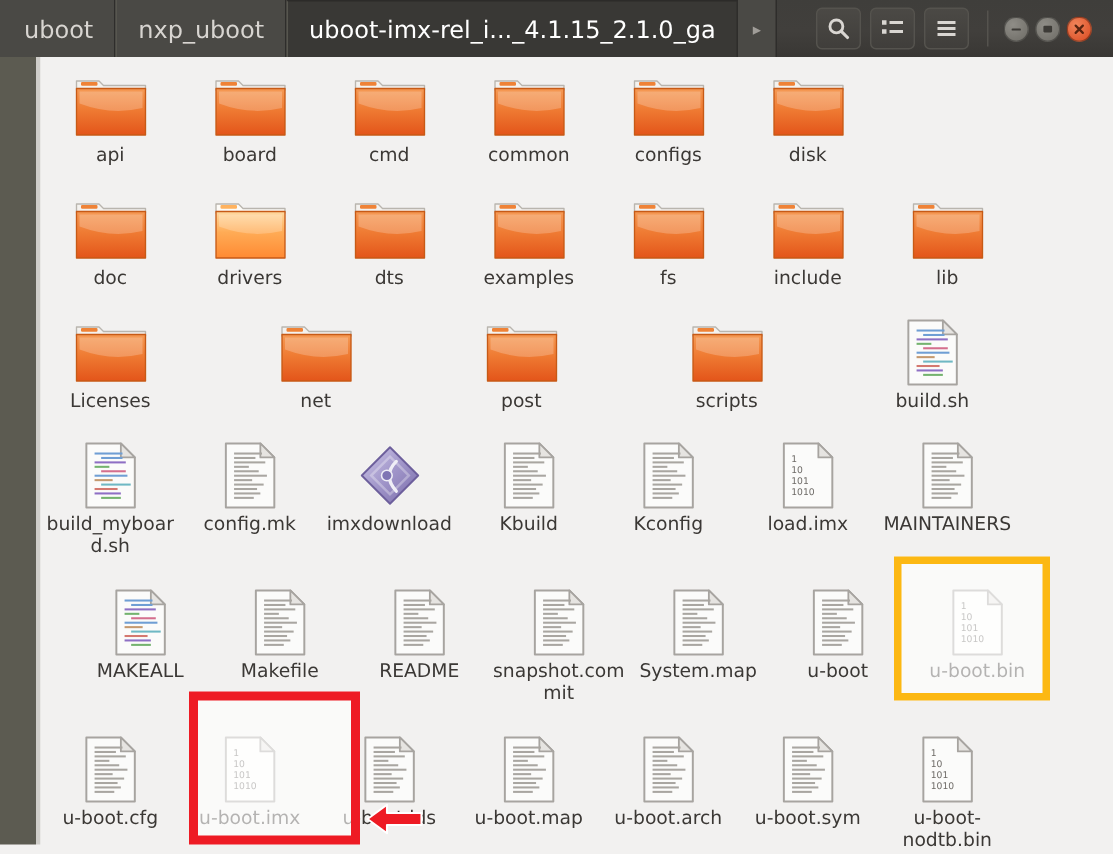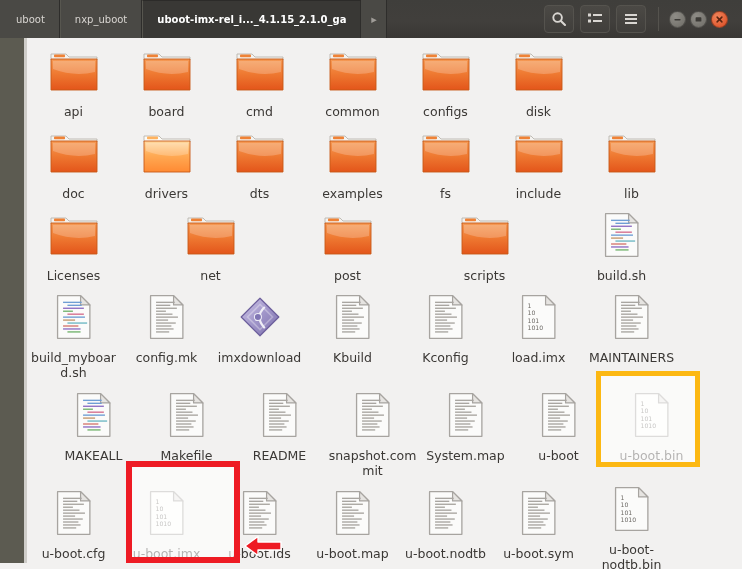--- a/index.html
+++ b/index.html
@@ -24,33 +24,33 @@
     width: 742px; height: 38px;
     background: linear-gradient(to bottom, #3f3e3b 0%, #413f3c 55%, #393734 100%);
     display: flex; align-items: stretch;
   }
 
   #breadcrumb { display: flex; align-items: stretch; height: 38px; }
 
   .crumb {
     display: flex; align-items: center; justify-content: center;
     padding: 0 14px;
-    font-size: 10px;
+    font-size: 16px;
     color: #d8d5d1;
     background: #4a4945;
     border-right: 1px solid #2e2d2b;
     border-left: 1px solid #57564f;
     white-space: nowrap;
     cursor: default;
   }
   .crumb:first-child { border-left: none; padding-left: 16px; }
   .crumb.active {
     background: #393835;
     color: #ffffff;
-    font-weight: bold;
+    font-weight: normal;
     border-top: 1px solid #2c2b29;
   }
 
   .crumb-arrow {
     display: flex; align-items: center; justify-content: center;
     width: 26px;
     background: #4a4945;
     border-right: 1px solid #2e2d2b;
     color: #a09d98;
     font-size: 11px;
@@ -132,21 +132,21 @@
   }
 
   .label {
     font-size: 12.5px;
     color: #3b3835;
     text-align: center;
     line-height: 14.5px;
     width: 88px;
     word-wrap: break-word;
     overflow-wrap: break-word;
-    margin-top: 11px;
+    margin-top: 2px;
   }
 
   
   .hl-box {
     position: absolute;
     pointer-events: none;
     box-sizing: border-box;
   }
   #hl-bin {
     left: 596px; top: 371px;
@@ -919,21 +919,21 @@
               <rect x="7" y="15.100000000000001" width="9" height="1.25" fill="#a9a6a1"></rect>
               <rect x="7" y="17.8" width="15" height="1.25" fill="#a9a6a1"></rect>
               <rect x="7" y="20.5" width="20" height="1.25" fill="#a9a6a1"></rect>
               <rect x="7" y="23.200000000000003" width="11" height="1.25" fill="#a9a6a1"></rect>
               <rect x="7" y="25.900000000000002" width="18" height="1.25" fill="#a9a6a1"></rect>
               <rect x="7" y="28.6" width="14" height="1.25" fill="#a9a6a1"></rect>
               <rect x="7" y="31.3" width="16" height="1.25" fill="#a9a6a1"></rect>
               <rect x="7" y="34" width="12" height="1.25" fill="#a9a6a1"></rect>
   </svg>
           </div>
-          <div class="label">u-boot.nodtb</div>
+          <div class="label">u-boot.arch</div>
         </div>
         <div class="cell">
           <div class="icon-wrap">
             <svg width="40" height="46" viewBox="0 0 34 42">
     <path d="M2 1.5 L23 1.5 L31.5 10 L31.5 40.5 L2 40.5 Z" fill="#fbfbfa" stroke="#a7a4a0" stroke-width="1.2" stroke-linejoin="round"></path>
     <path d="M23 1.5 L23 10 L31.5 10 Z" fill="#e6e4e1" stroke="#a7a4a0" stroke-width="1.1" stroke-linejoin="round"></path>
     <rect x="7" y="7" width="17" height="1.25" fill="#a9a6a1"></rect>
               <rect x="7" y="9.7" width="13" height="1.25" fill="#a9a6a1"></rect>
               <rect x="7" y="12.4" width="19" height="1.25" fill="#a9a6a1"></rect>
               <rect x="7" y="15.100000000000001" width="9" height="1.25" fill="#a9a6a1"></rect>

